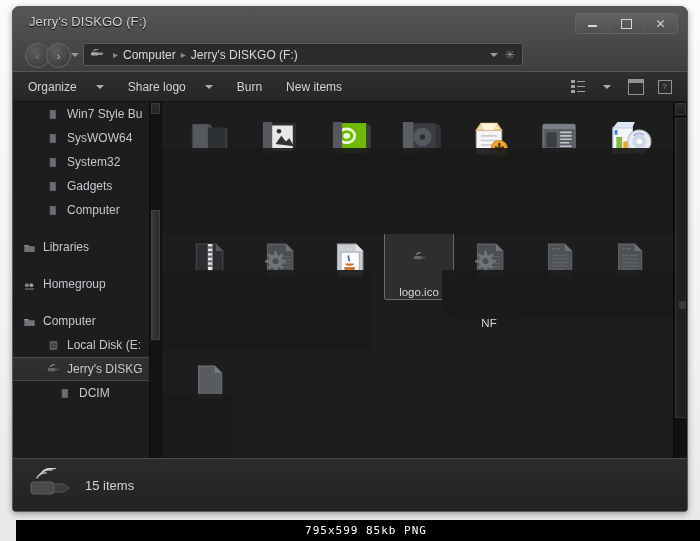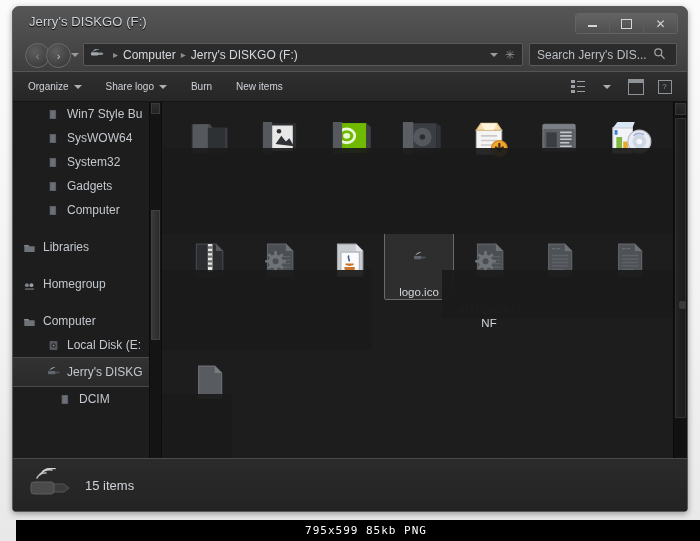--- a/index.html
+++ b/index.html
@@ -112,22 +112,22 @@
 
   
   #toolbar{
     position:absolute; left:0; top:64px; width:100%; height:31px;
     background:linear-gradient(180deg,#2f2f2f,#262626);
     border-top:1px solid #555; border-bottom:1px solid #151515;
     display:flex; align-items:center;
     box-sizing:border-box;
   }
   .tbitem{
-    display:flex; align-items:center; gap:5px;
-    color:#cfd4da; font-size:10px;
+    display:flex; align-items:center; gap:19px;
+    color:#cfd4da; font-size:12px;
     padding:4px 9px; margin-left:6px;
     border-radius:2px; white-space:nowrap;justify-content:space-between;
   }
   .tbcaret{width:0;height:0;border-left:4px solid transparent;border-right:4px solid transparent;border-top:4px solid #b0b0b0;}
   #tb-right{margin-left:auto; display:flex; align-items:center; gap:4px; padding-right:10px;}
   .tbicon{
     width:25px;height:20px;display:flex;align-items:center;justify-content:center;
     color:#9aa0a6;
   }
   .viewglyph{display:flex;flex-direction:column;gap:2px;}
@@ -153,21 +153,21 @@
     height:24px; padding-left:22px;
     color:#c3c8ce; font-size:12px; white-space:nowrap;
     box-sizing:border-box;
   }
   .nav-item.indent1{padding-left:34px;}
   .nav-item.indent2{padding-left:46px;}
   .nav-item.root{padding-left:10px;}
   .nav-item.selected{
     background:linear-gradient(180deg,#323232,#2a2a2a);
     border-top:1px solid #4a4a4a; border-bottom:1px solid #4a4a4a;
-    height:30px;
+    height:24px;
   }
   .nav-gap{height:13px;}
   .ic{width:13px;height:13px;flex:0 0 13px;display:block;}
 
   
   #sb-scroll{
     position:absolute; right:0; top:0; width:11px; bottom:0;
     background:#141414; border-left:1px solid #0c0c0c;
   }
   .sb-arrow{
@@ -302,29 +302,20 @@
         <span class="crumb-sep">▸</span>
         <span class="crumb">Computer</span>
         <span class="crumb-sep">▸</span>
         <span class="crumb">Jerry's DISKGO (F:)</span>
         <span id="addr-right">
           <span class="addr-caret"></span>
           <span class="addr-refresh">✳</span>
         </span>
       </div>
 
-      <div id="searchbox">
-        <input id="search-input" type="text" placeholder="Search Jerry's DIS..." style="">
-        <span id="search-icon">
-          <svg width="13" height="13" viewBox="0 0 13 13">
-            <circle cx="5.3" cy="5.3" r="3.5" stroke="#a6a6a6" stroke-width="1.2" fill="none"></circle>
-            <line x1="8" y1="8" x2="11.5" y2="11.8" stroke="#a6a6a6" stroke-width="1.2"></line>
-          </svg>
-        </span>
-      </div>
     </div>
 
     <div id="toolbar">
       <div class="tbitem">
         <span>Organize</span>
         <span class="tbcaret"></span>
       </div>
       <div class="tbitem">
         <span>Share logo</span>
         <span class="tbcaret"></span>

